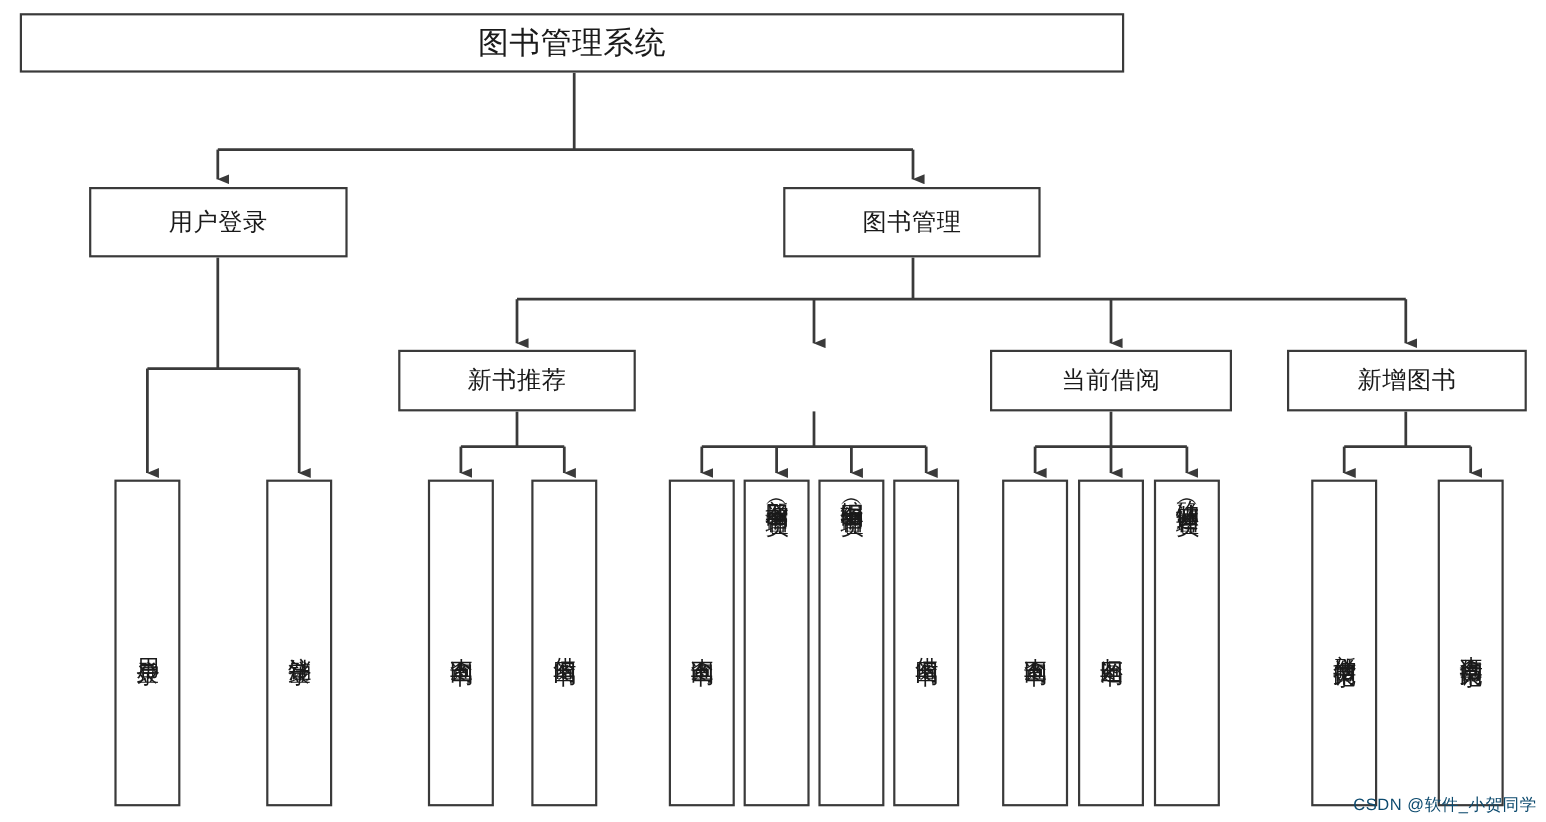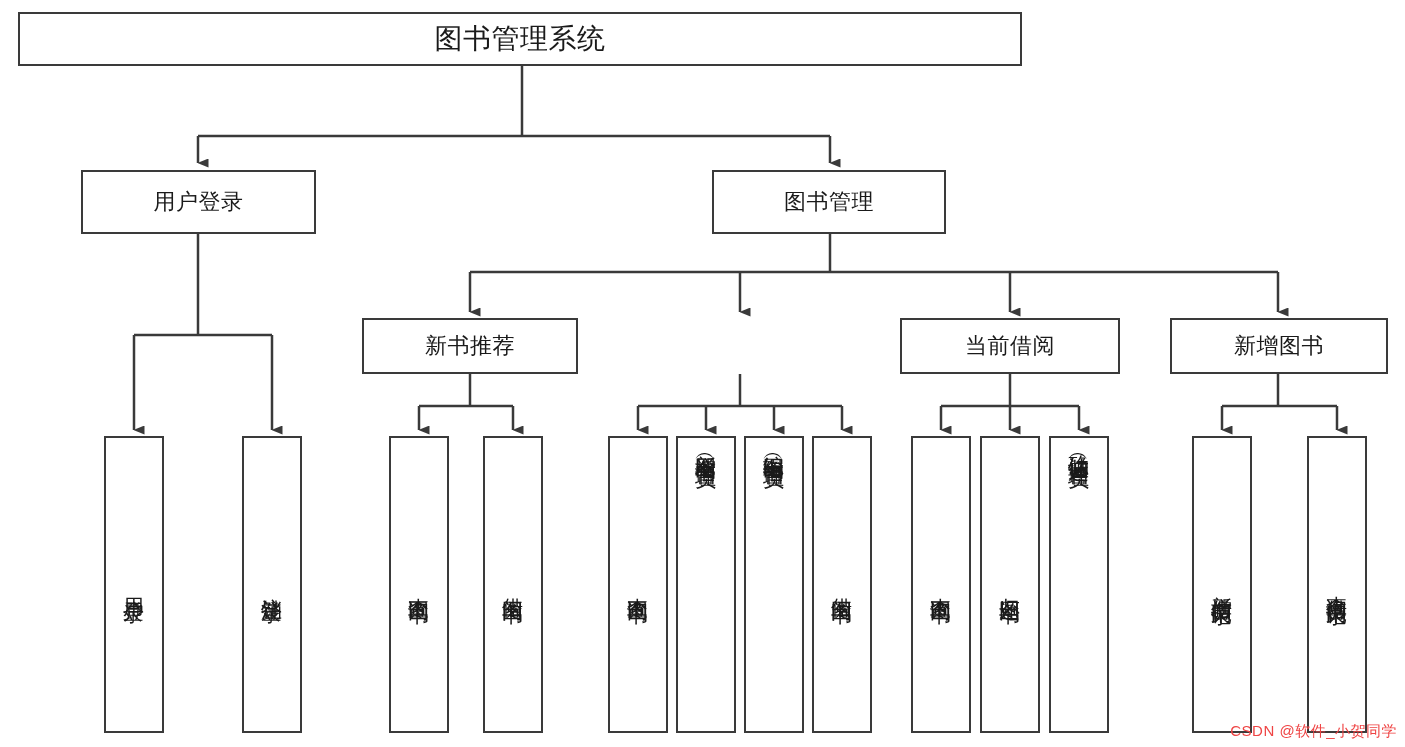--- a/index.html
+++ b/index.html
@@ -64,21 +64,21 @@
     white-space: nowrap;
   }
   .node-vertical.vcenter {
     align-items: center;
   }
   .watermark {
     position: absolute;
     right: 8px;
     bottom: 6px;
     font-size: 15px;
-    color: #ef4444;
+    color: #0c4a6e;
     letter-spacing: 0.5px;
     white-space: nowrap;
     pointer-events: none;
   }
 </style>
 </head>
 <body>
 
 <div id="diagram-root">
 

